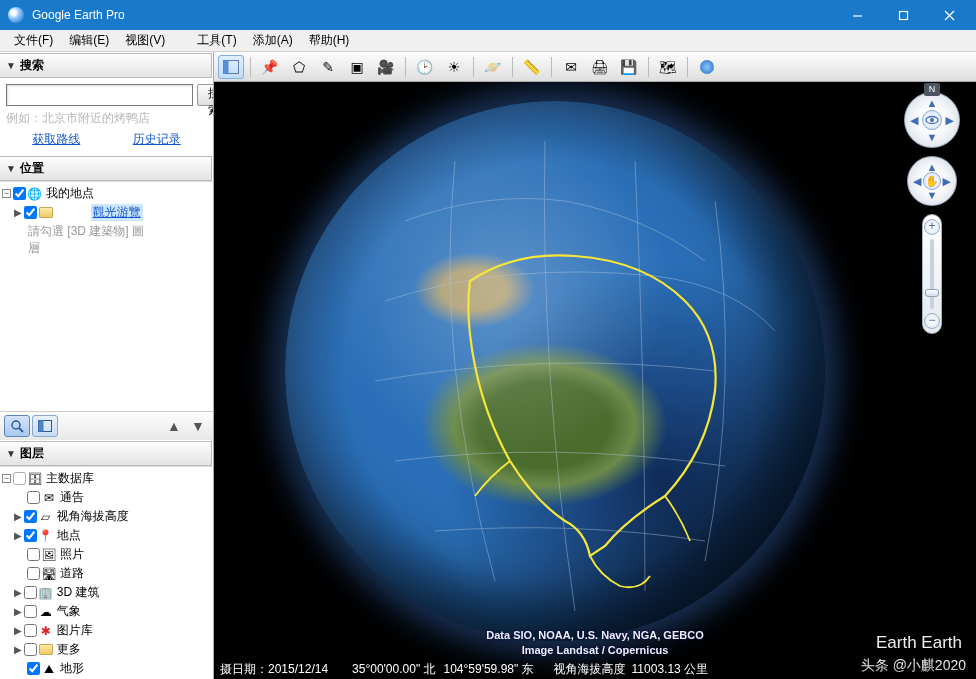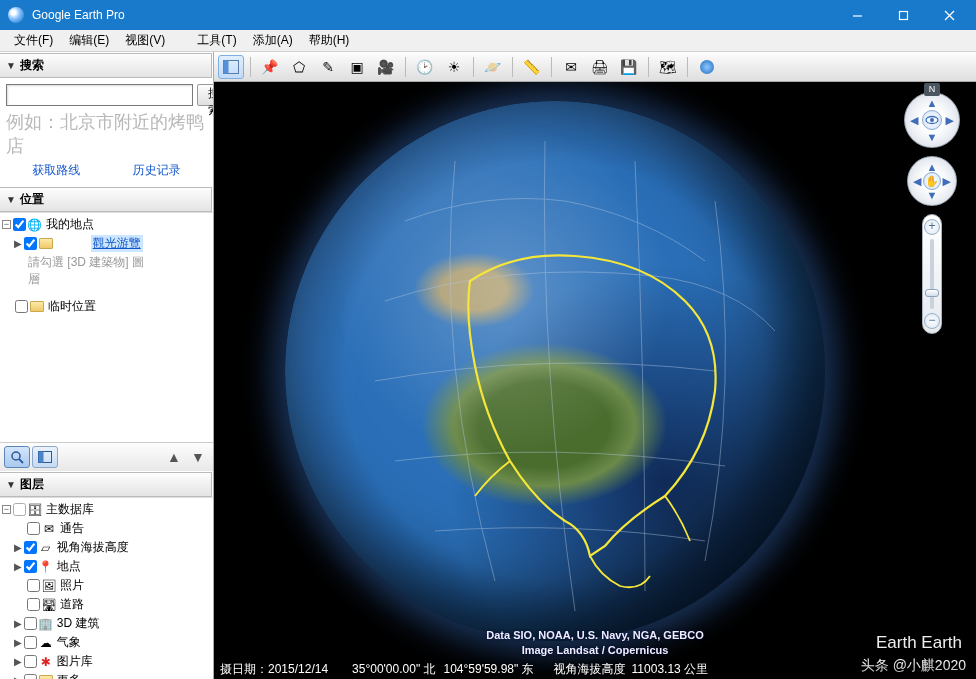--- a/index.html
+++ b/index.html
@@ -20,23 +20,23 @@
 .workspace { display: flex; height: calc(100% - 52px); }
 
 
 .sidebar { width: 214px; min-width: 214px; background: #fff; border-right: 1px solid #aaa; display: flex; flex-direction: column; font-size: 12px; overflow: hidden; }
 .panel-header { display: flex; align-items: center; padding: 3px 6px; background: linear-gradient(#fdfdfd, #e4e4e4); border: 1px solid #bbb; border-left: none; margin: 1px 1px 0 0; font-weight: bold; cursor: pointer; }
 .panel-header .tri { margin-right: 4px; color: #333; font-size: 10px; }
 .panel-body { padding: 4px 6px; }
 .search-row { display: flex; gap: 4px; margin-bottom: 4px; margin-top: 2px; }
 .search-input { flex: 1; border: 1px solid #7a7a7a; height: 22px; padding: 2px 4px; box-shadow: inset 1px 1px 2px rgba(0,0,0,.15); }
 .search-btn { border: 1px solid #999; background: linear-gradient(#fdfdfd,#e0e0e0); padding: 0 10px; height: 22px; border-radius: 2px; cursor: pointer; font-size: 12px; }
-.hint { color: #b8b8b8; font-size: 18px; margin-bottom: 4px; }
+.hint { color: #b8b8b8; font-size: 12px; margin-bottom: 4px; }
 .link-row { display: flex; justify-content: space-around; padding-bottom: 3px; }
-.link-row span { color: #15c; cursor: pointer; }
+.link-row span { color: #15c; text-decoration: underline; cursor: pointer; }
 
 .tree { padding: 2px 0 2px 2px; overflow-y: auto; }
 .tree-node { display: flex; align-items: center; gap: 2px; padding: 1px 0; white-space: nowrap; }
 .tree-toggle { width: 9px; height: 9px; border: 1px solid #888; display: flex; align-items: center; justify-content: center; font-size: 9px; line-height: 1; color: #555; background: #fff; }
 .tree-blank { width: 11px; }
 .tree-cb { width: 13px; height: 13px; }
 .tree-icon { width: 14px; height: 14px; display: inline-flex; align-items: center; justify-content: center; font-size: 12px; }
 .folder { width: 14px; height: 11px; background: linear-gradient(#fdeaa7,#f0c869); border: 1px solid #c9a94f; border-radius: 1px; }
 .node-label { padding: 0 2px; }
 .node-hl { background: #cde6ff; margin-left: 36px; }
@@ -159,26 +159,20 @@
         <span class="node-label">我的地点</span>
       </div>
       <div class="tree-node indent1">
         <span style="color:#555;font-size:10px;">▶</span>
           <input type="checkbox" class="tree-cb" checked="" style="">
         <span class="folder"></span>
         <span class="node-label node-hl node-link">觀光游覽</span>
       </div>
       <div class="tree-node indent2">
         <span class="node-label node-gray" style="white-space:normal;width:120px;">請勾選 [3D 建築物] 圖層</span>
-      </div>
-      <div class="tree-node" style="margin-top:8px">
-        <span class="tree-blank"></span>
-          <input type="checkbox" class="tree-cb" style="">
-        <span class="folder"></span>
-        <span class="node-label">临时位置</span>
       </div>
     </div>
 
     <div class="places-toolbar">
       <div class="pt-btn pressed">
           <svg width="14" height="14" viewBox="0 0 14 14">
             <circle cx="6" cy="6" r="4" stroke="#2a5a9a" stroke-width="1.5" fill="none"></circle>
             <line x1="9" y1="9" x2="13" y2="13" stroke="#2a5a9a" stroke-width="1.8"></line>
           </svg>
         </div>

